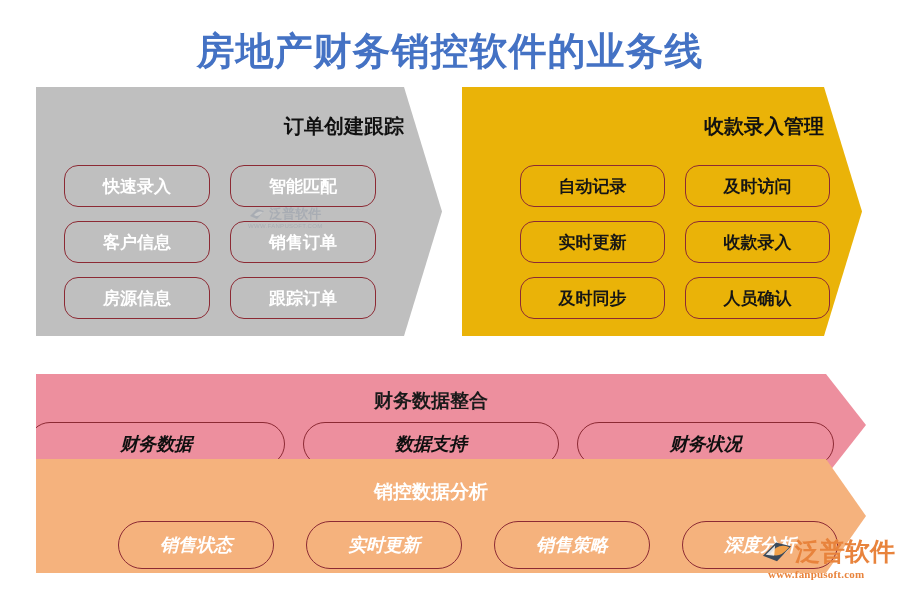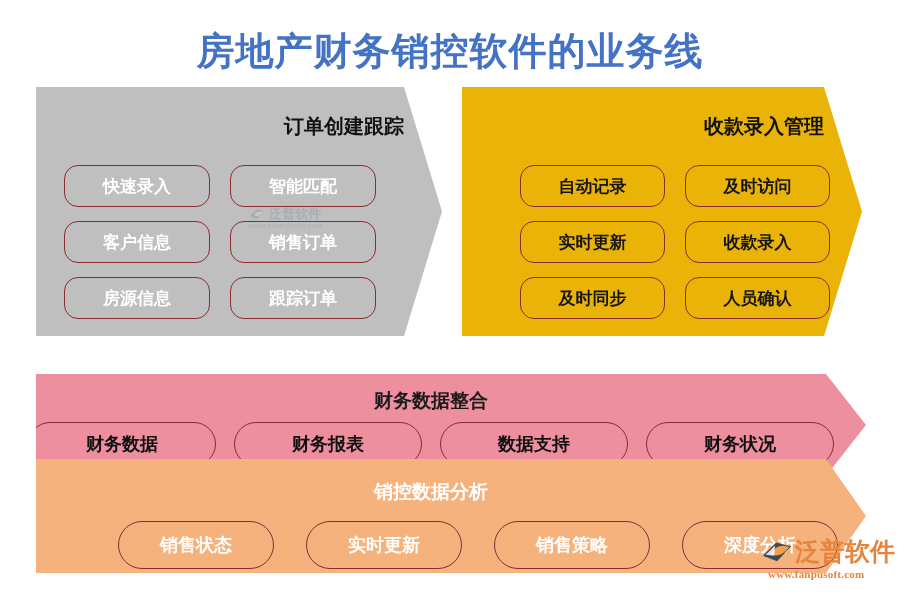--- a/index.html
+++ b/index.html
@@ -113,20 +113,21 @@
     font-weight: bold;
     white-space: nowrap;
   }
   #band-finance .band-title { color: #1a1a1a; }
   #band-sales  .band-title { color: #ffffff; top: 20px; font-family: Liberation Serif, serif; }
 
   .band-pills {
     position: absolute;
     display: flex;
     align-items: flex-start;
+    font-style: italic;
   }
   #finance-pills {
     left: -8px; top: 48px;
     width: 806px;
     gap: 18px;
   }
   #sales-pills {
     left: 82px; top: 62px;
     width: 720px;
     gap: 32px;
@@ -233,21 +234,20 @@
       <div class="pill on-light">收款录入</div>
       <div class="pill on-light">及时同步</div>
       <div class="pill on-light">人员确认</div>
     </div>
   </div>
 
   <div id="band-finance">
     <div class="band-title">财务数据整合</div>
     <div class="band-pills" id="finance-pills">
       <div class="band-pill">财务数据</div>
-      <div class="band-pill">财务报表</div>
       <div class="band-pill">数据支持</div>
       <div class="band-pill">财务状况</div>
     </div>
   </div>
 
   <div id="band-sales">
     <div class="band-title">销控数据分析</div>
     <div class="band-pills" id="sales-pills">
       <div class="band-pill">销售状态</div>
       <div class="band-pill">实时更新</div>

